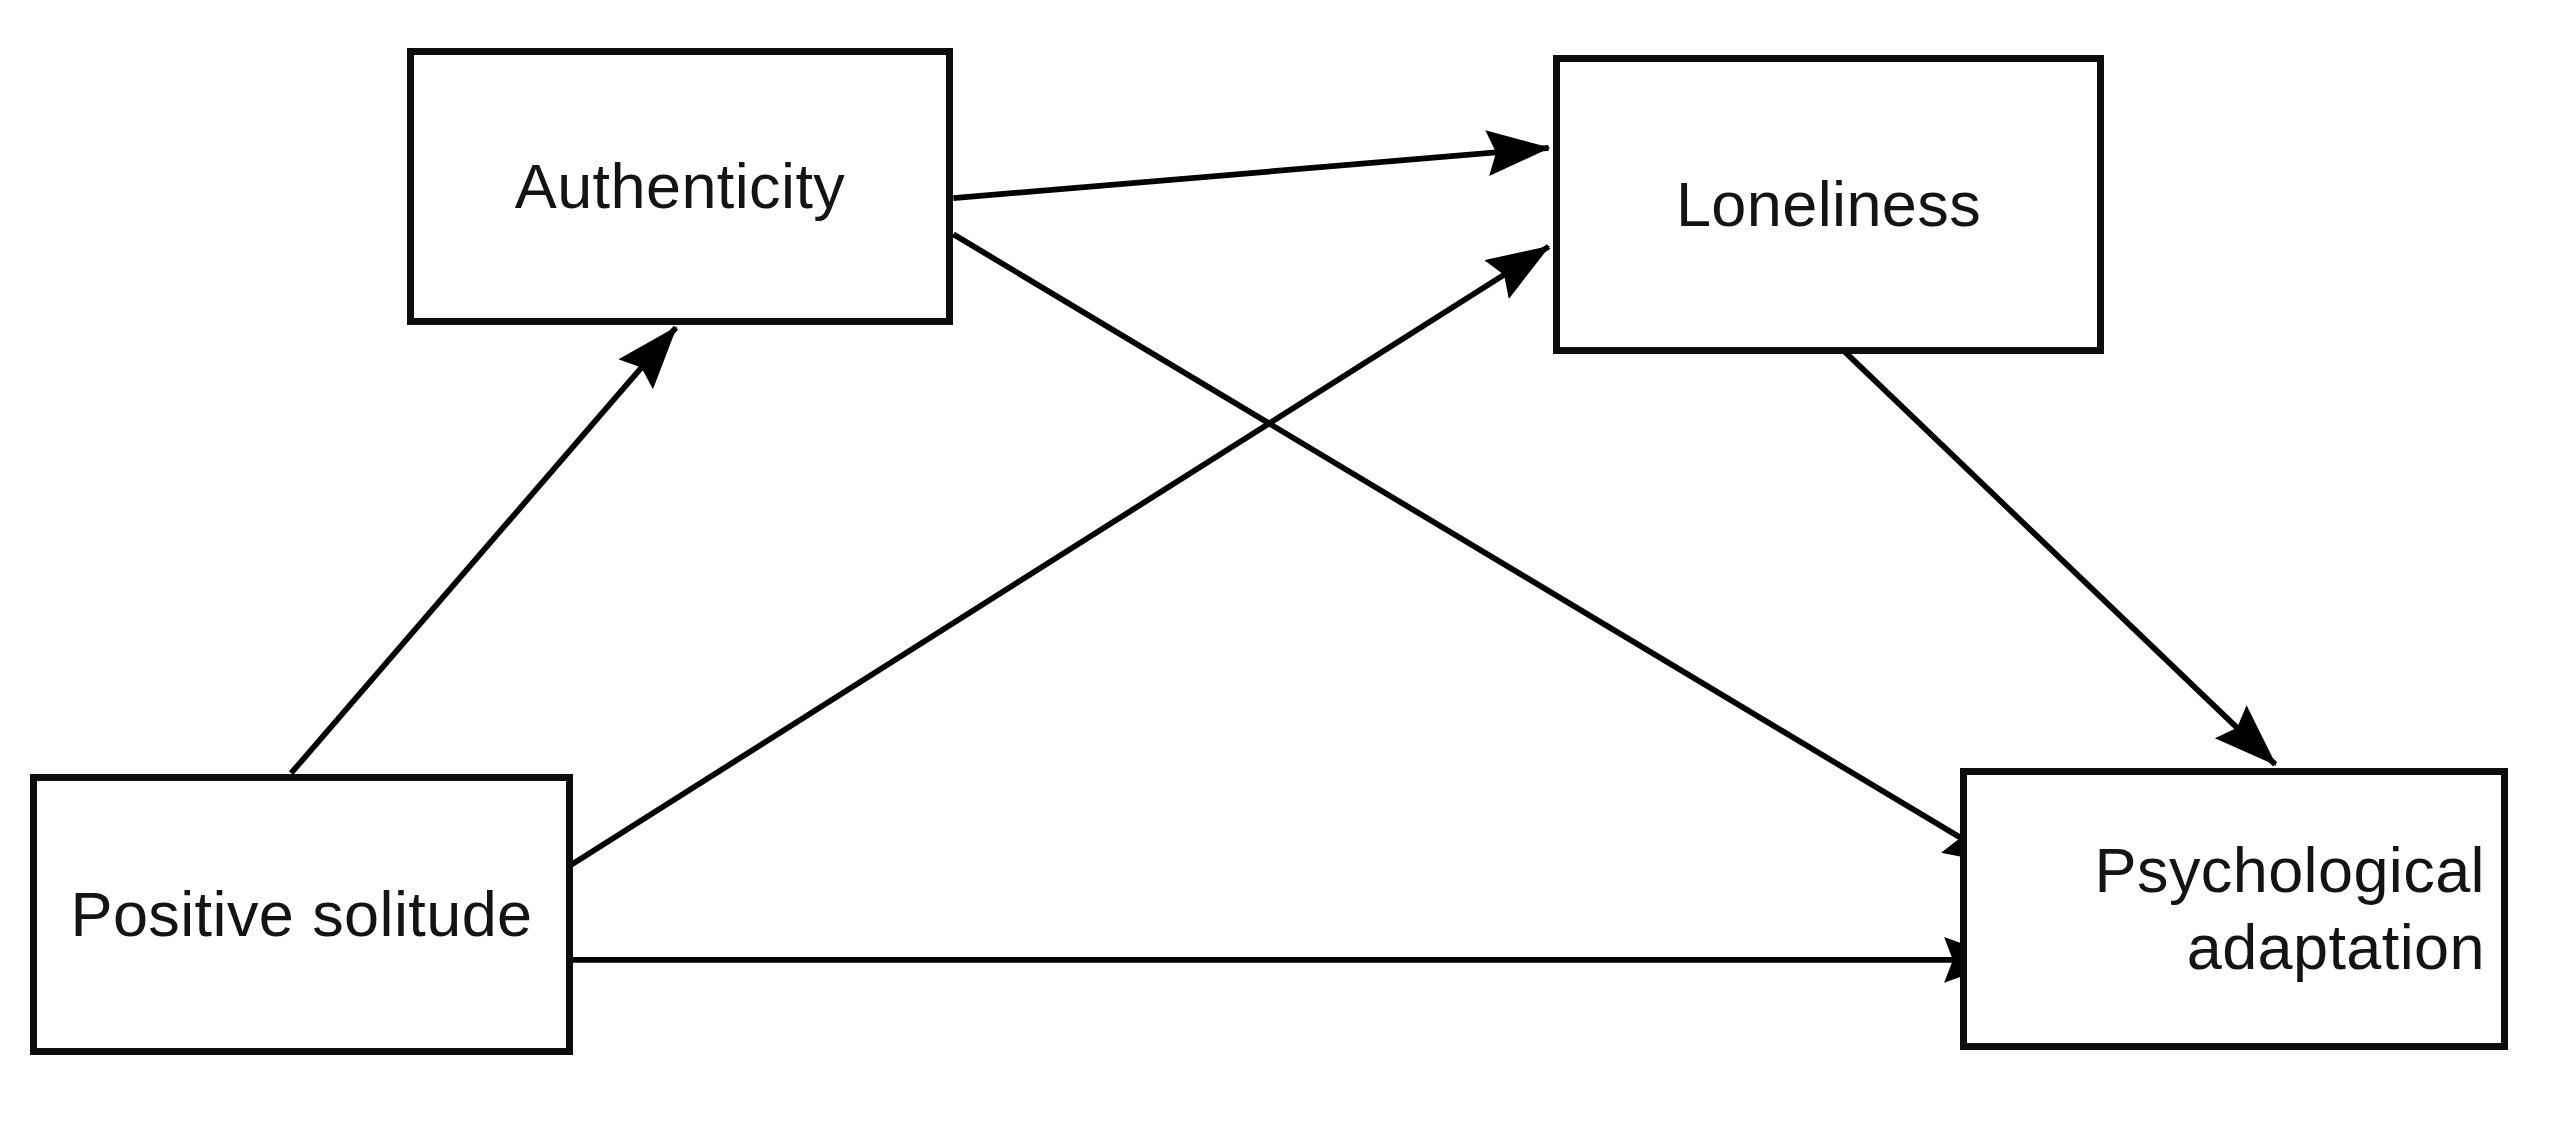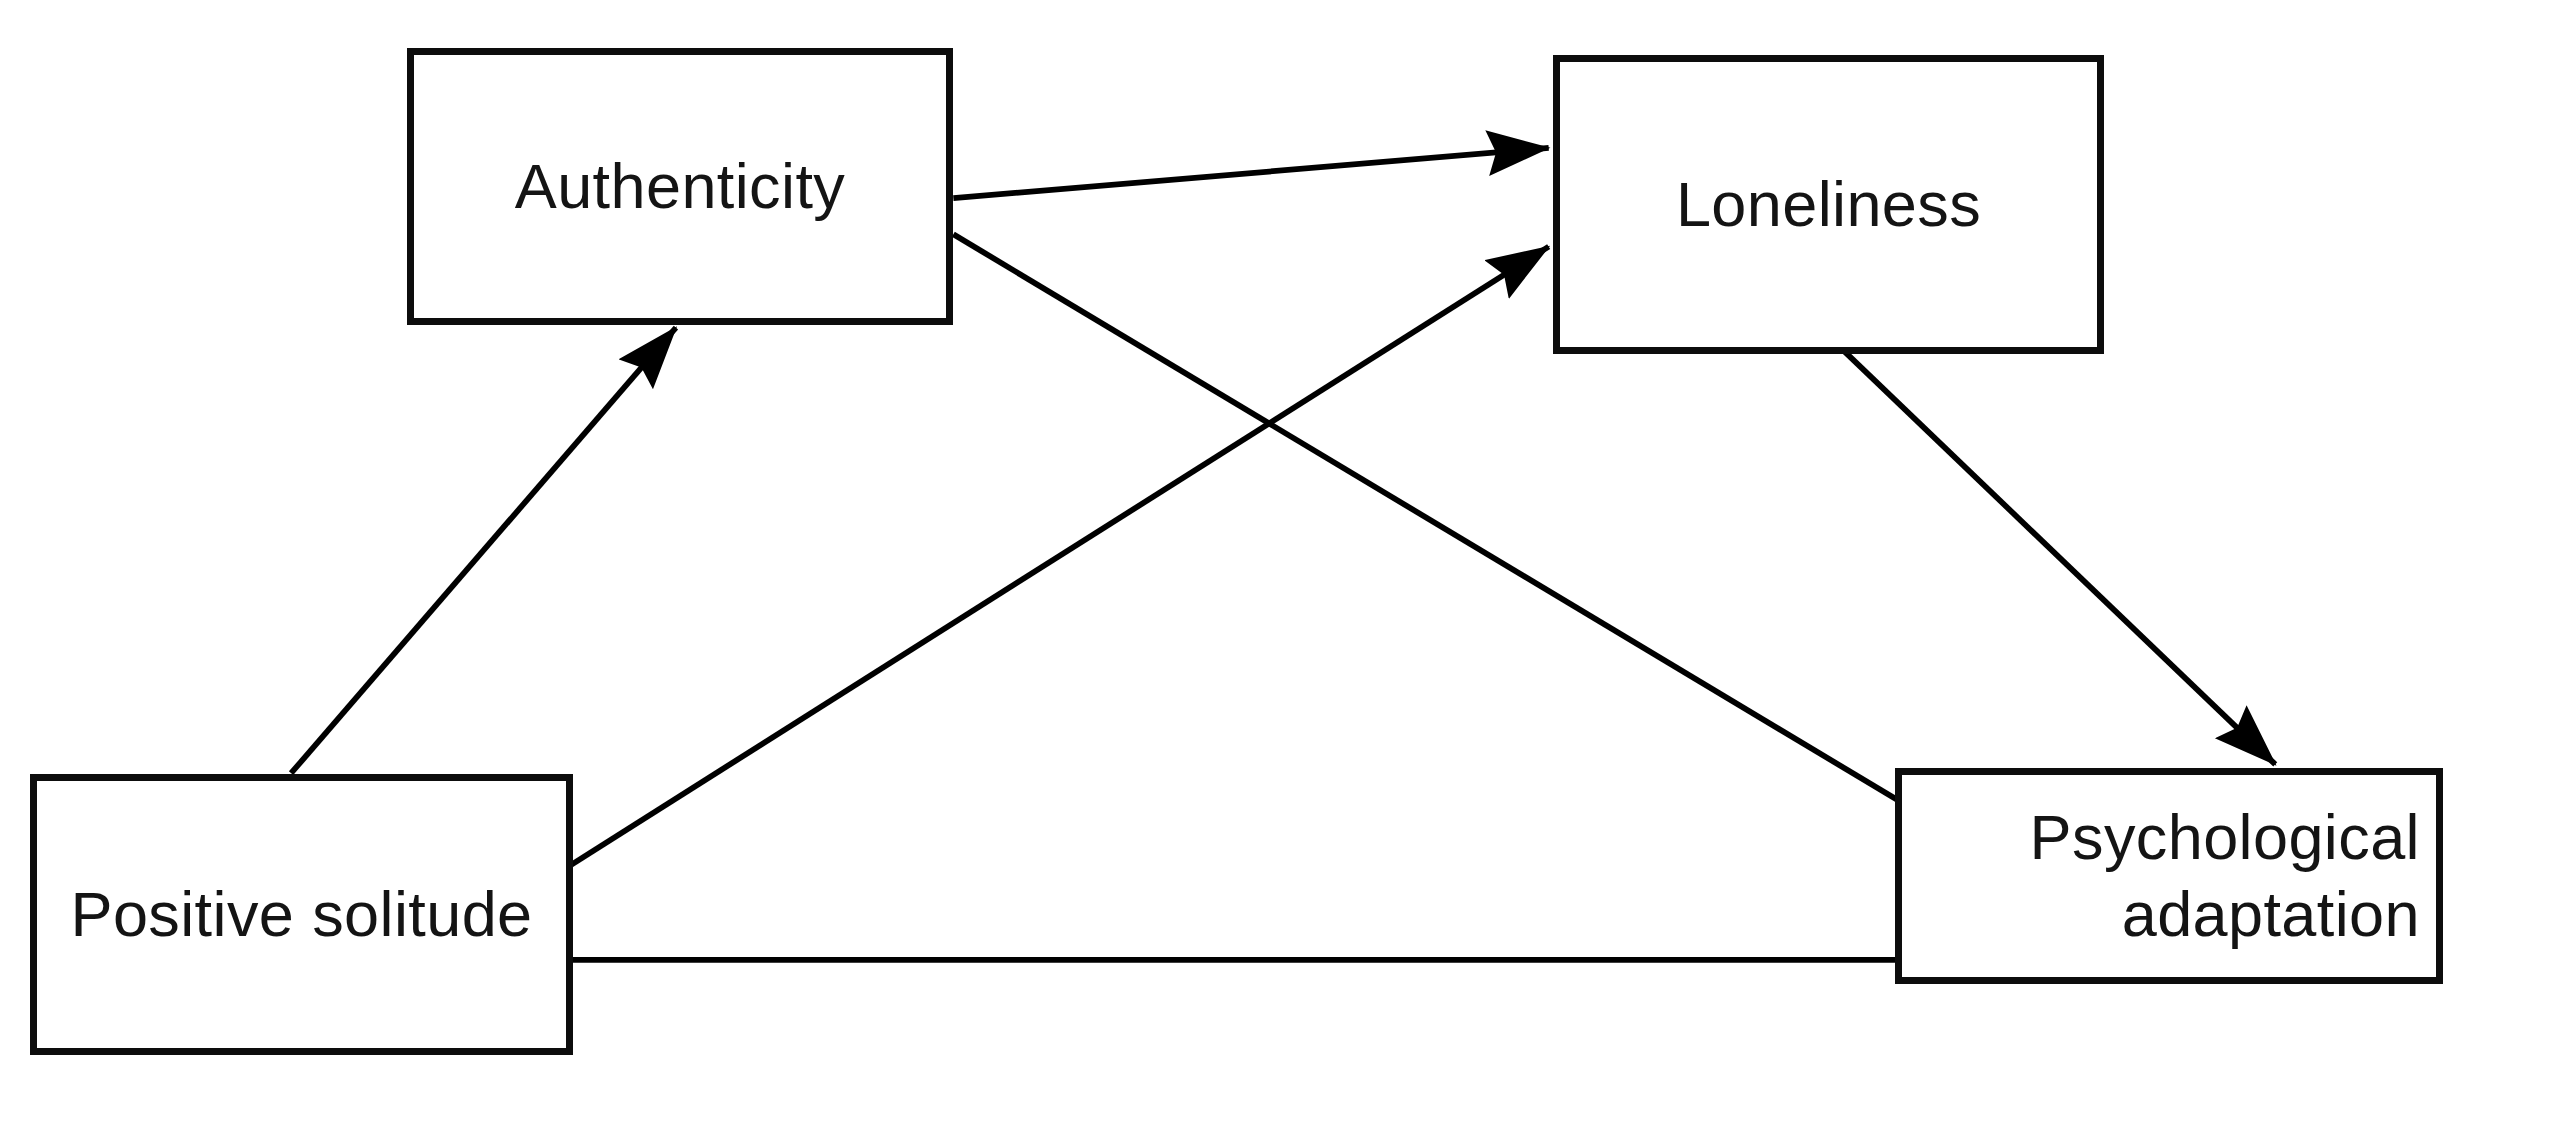--- a/index.html
+++ b/index.html
@@ -79,19 +79,19 @@
   <div>
       <div class="node" style="left: 30px; top: 774px; width: 543px; height: 281px;">
         <div class="node-label">Positive solitude</div>
       </div>
       <div class="node" style="left: 407px; top: 48px; width: 546px; height: 277px;">
         <div class="node-label">Authenticity</div>
       </div>
       <div class="node" style="left: 1553px; top: 55px; width: 551px; height: 299px;">
         <div class="node-label">Loneliness</div>
       </div>
-      <div class="node" style="left: 1895px; top: 768px; width: 548px; height: 216px;">
+      <div class="node" style="left: 1960px; top: 768px; width: 548px; height: 282px;">
         <div class="node-label">Psychological adaptation</div>
       </div>
     </div>
 
 </div>
 
 
 </body></html>

